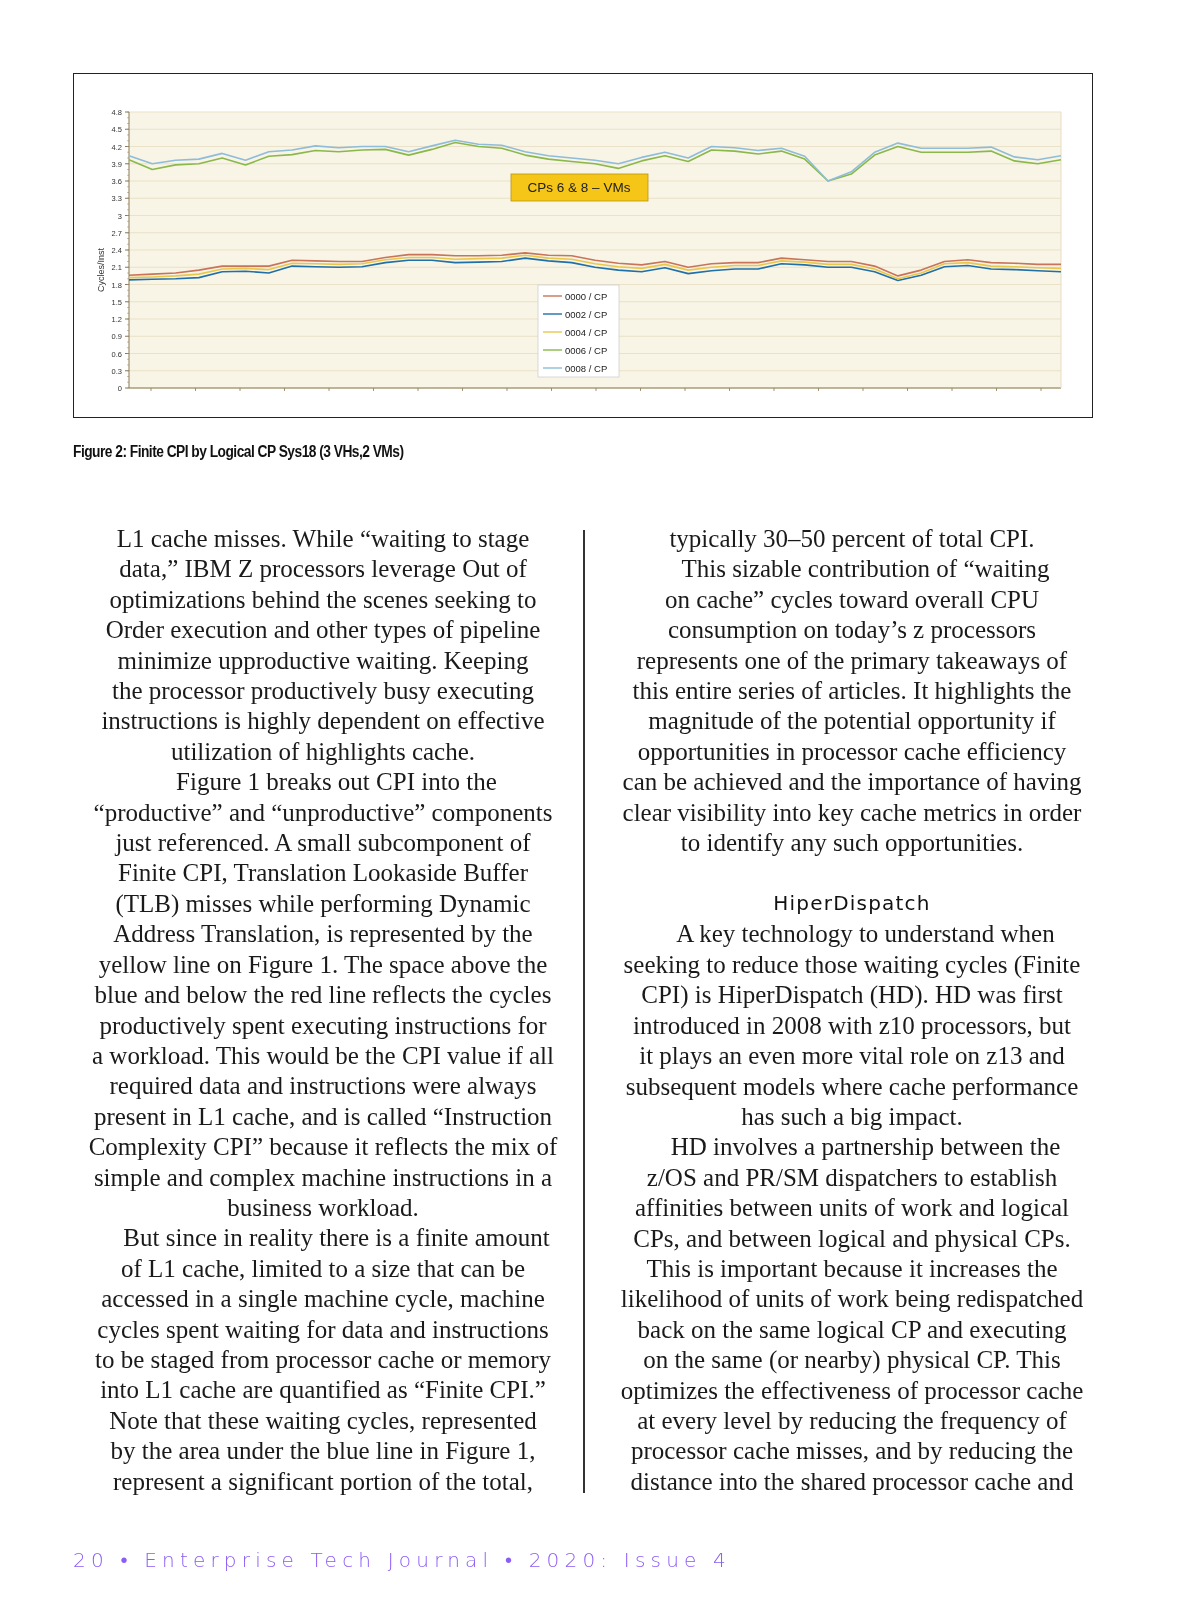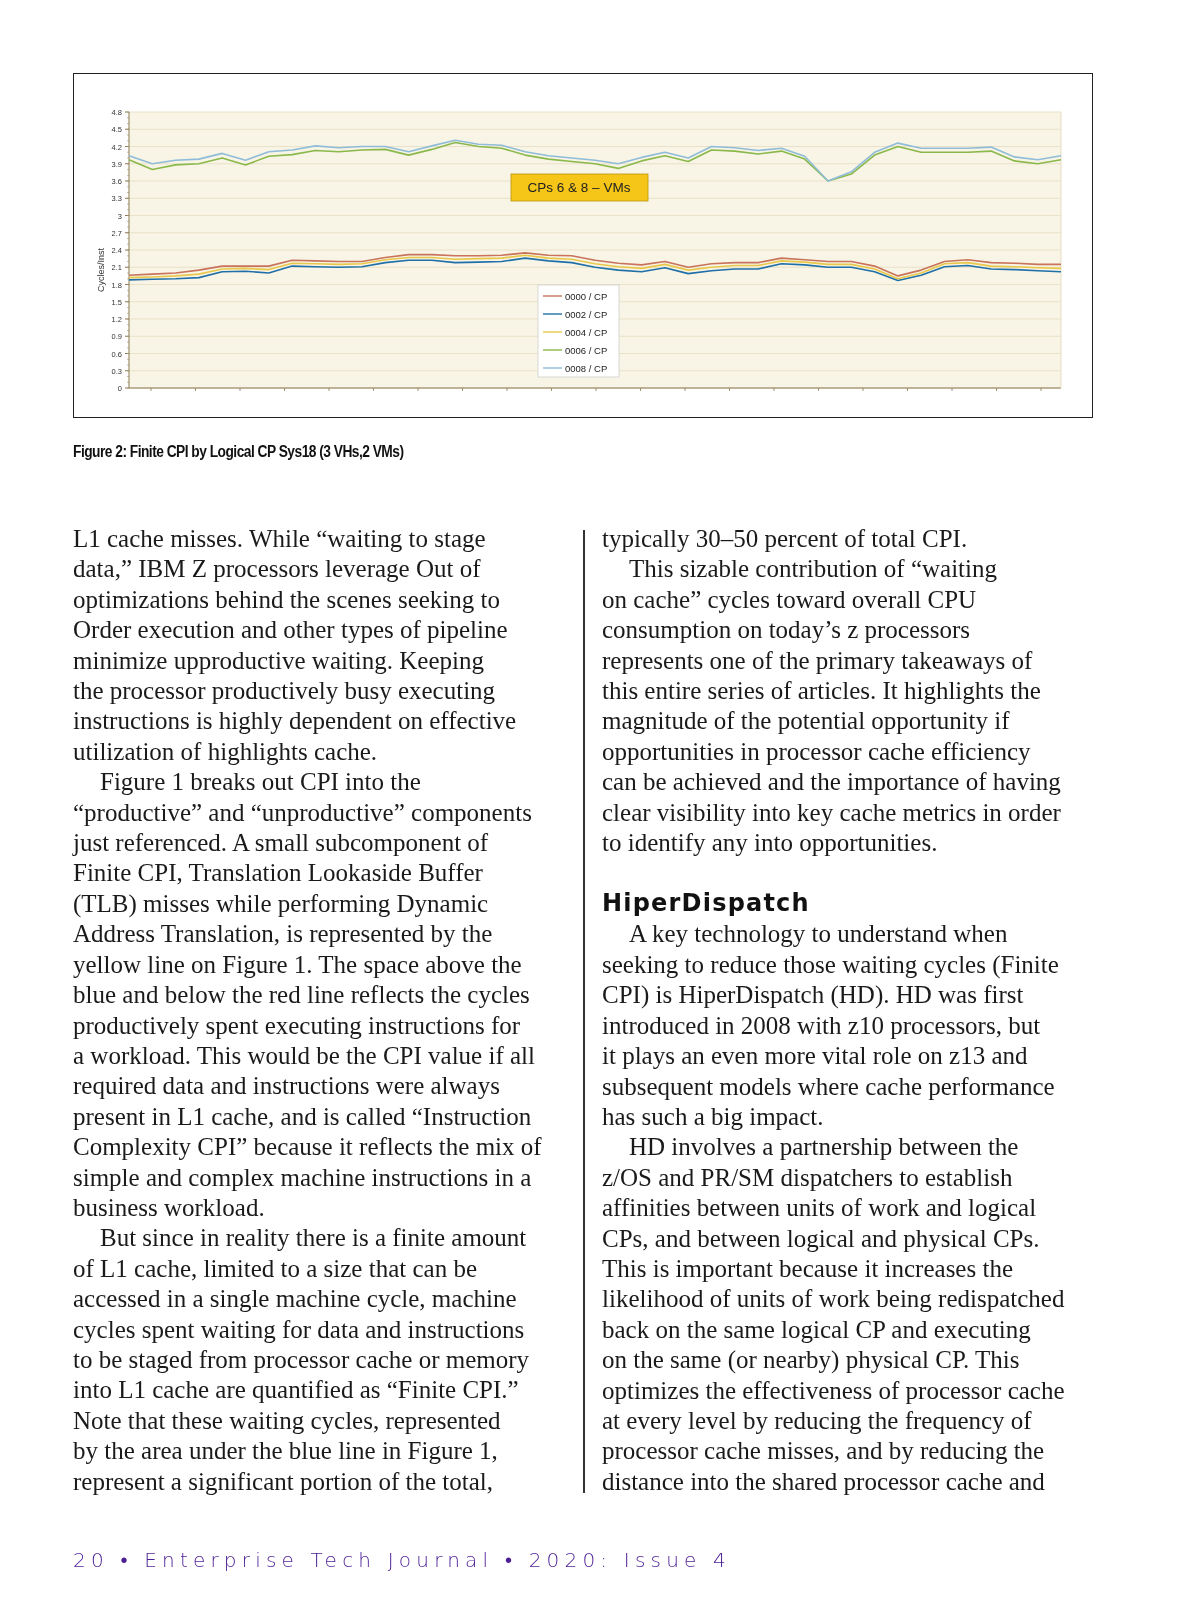--- a/index.html
+++ b/index.html
@@ -9,34 +9,34 @@
     border: 1.5px solid #222; box-sizing: border-box; background: #fff;
   }
   .chart-svg { position: absolute; left: 0; top: 0; }
   .caption {
     position: absolute; left: 73px; top: 443px;
     font-family: "Liberation Sans", sans-serif; font-weight: bold; font-size: 16px;
     letter-spacing: -0.6px; transform: scaleX(0.86); transform-origin: left top; color: #111;
   }
   .col {
     position: absolute; top: 524px; width: 500px;
-    font-family: "Liberation Serif", "DejaVu Serif", serif; font-size: 25px; line-height: 30.4px; color: #1a1a1a;
+    font-family: "Liberation Serif", "DejaVu Serif", serif; font-size: 25px; line-height: 30.4px; color: #1a1a1a; text-align: center;
   }
   .col-left { left: 73px; }
   .col-right { left: 602px; }
   .col p { margin: 0; }
   .col p.indent { text-indent: 27px; }
   .divider { position: absolute; left: 583px; top: 530px; width: 1.5px; height: 963px; background: #333; }
   .heading {
-    font-family: "DejaVu Sans", sans-serif; font-weight: bold; font-size: 24px; letter-spacing: 1.2px;
+    font-family: "DejaVu Sans", sans-serif; font-weight: normal; font-size: 20px; letter-spacing: 1.2px;
     margin-top: 30px !important; line-height: 31px; color: #111;
   }
   .footer {
     position: absolute; left: 73px; top: 1548px;
-    font-family: "DejaVu Sans", sans-serif; font-size: 20px; letter-spacing: 5.2px; color: #4c1d95; font-weight: 300;
+    font-family: "DejaVu Sans", sans-serif; font-size: 20px; letter-spacing: 5.2px; color: #8b5cf6; font-weight: 300;
   }
   .ln { display: block; white-space: nowrap; }
 </style>
 </head>
 <body>
 
 <div class="figure-frame">
   <svg class="chart-svg" id="chart" width="1020" height="345" xmlns="http://www.w3.org/2000/svg">
       <rect x="55" y="38" width="932" height="276" fill="#f8f4e6"></rect>
       <line x1="55" x2="987" y1="314" y2="314" stroke="#e9e1c8" stroke-width="1"></line>
@@ -227,21 +227,21 @@
     <p class="ln">typically 30–50 percent of total CPI.</p>
     <p class="ln indent">This sizable contribution of “waiting</p>
     <p class="ln">on cache” cycles toward overall CPU</p>
     <p class="ln">consumption on today’s z processors</p>
     <p class="ln">represents one of the primary takeaways of</p>
     <p class="ln">this entire series of articles. It highlights the</p>
     <p class="ln">magnitude of the potential opportunity if</p>
     <p class="ln">opportunities in processor cache efficiency</p>
     <p class="ln">can be achieved and the importance of having</p>
     <p class="ln">clear visibility into key cache metrics in order</p>
-    <p class="ln">to identify any into opportunities.</p>
+    <p class="ln">to identify any such opportunities.</p>
     <p class="heading">HiperDispatch</p>
     <p class="ln indent">A key technology to understand when</p>
     <p class="ln">seeking to reduce those waiting cycles (Finite</p>
     <p class="ln">CPI) is HiperDispatch (HD). HD was first</p>
     <p class="ln">introduced in 2008 with z10 processors, but</p>
     <p class="ln">it plays an even more vital role on z13 and</p>
     <p class="ln">subsequent models where cache performance</p>
     <p class="ln">has such a big impact.</p>
     <p class="ln indent">HD involves a partnership between the</p>
     <p class="ln">z/OS and PR/SM dispatchers to establish</p>

